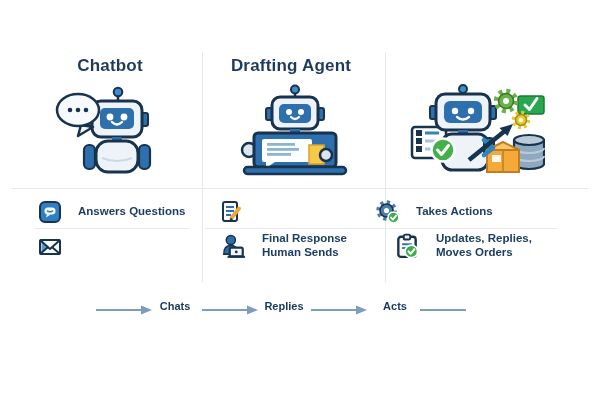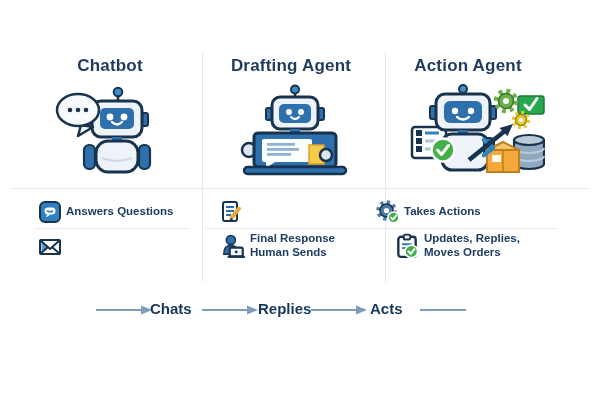--- a/index.html
+++ b/index.html
@@ -3,39 +3,38 @@
 <meta charset="utf-8">
 <style>
   html,body{margin:0;padding:0;background:#fff;}
   .canvas{position:relative;width:600px;height:400px;background:#ffffff;overflow:hidden;
           font-family:"Liberation Sans",sans-serif;text-decoration:underline;}
   .vdiv{position:absolute;top:52px;height:230px;width:1px;background:#e3e9ef;}
   .hdiv{position:absolute;top:188px;left:12px;width:576px;height:1px;background:#e3e9ef;}
   .title{position:absolute;top:56px;font-size:17px;font-weight:bold;color:#1e3a5c;
          text-align:center;letter-spacing:.2px;}
   .illus{position:absolute;}
-  .feat{position:absolute;display:flex;align-items:center;gap:4px;}
+  .feat{position:absolute;display:flex;align-items:center;gap:16px;}
   .flabel{font-size:11.5px;font-weight:bold;color:#1d3d63;line-height:13.5px;}
   .flabel span{display:block;}
   .sep{position:absolute;height:1px;background:#e7ebf0;}
-  .fword{position:absolute;top:300px;font-size:15px;font-weight:bold;color:#16365c;}
+  .fword{position:absolute;top:300px;font-size:11px;font-weight:bold;color:#16365c;text-align:center;}
   .farrow{position:absolute;top:304px;}
 </style>
 </head>
 <body>
 
 <div class="canvas">
 
   <div class="vdiv" style="left:202px"></div>
   <div class="vdiv" style="left:385px"></div>
   <div class="hdiv"></div>
 
   <div class="title" style="left:10px;width:200px">Chatbot</div>
   <div class="title" style="left:196px;width:190px">Drafting Agent</div>
-  <div class="title" style="left:380px;width:176px">Action Agent</div>
 
   <svg class="illus" style="left:45px;top:83px" width="110" height="95" viewBox="0 0 110 95">
 
     <line x1="73" y1="19" x2="73" y2="10" stroke="#17334e" stroke-width="2.5"></line>
     <circle cx="73" cy="9" r="4.3" fill="#3f8ccb" stroke="#17334e" stroke-width="2"></circle>
     <rect x="41" y="30" width="7" height="13" rx="2" fill="#2e6fad" stroke="#17334e" stroke-width="2"></rect>
     <rect x="96" y="30" width="7" height="13" rx="2" fill="#2e6fad" stroke="#17334e" stroke-width="2"></rect>
     <rect x="47" y="18" width="50" height="36" rx="9" fill="#eef3f9" stroke="#17334e" stroke-width="3"></rect>
     <rect x="55" y="25" width="34" height="21" rx="5" fill="#2e6fad"></rect>
     <circle cx="65" cy="34" r="3.4" fill="#fff"></circle>

